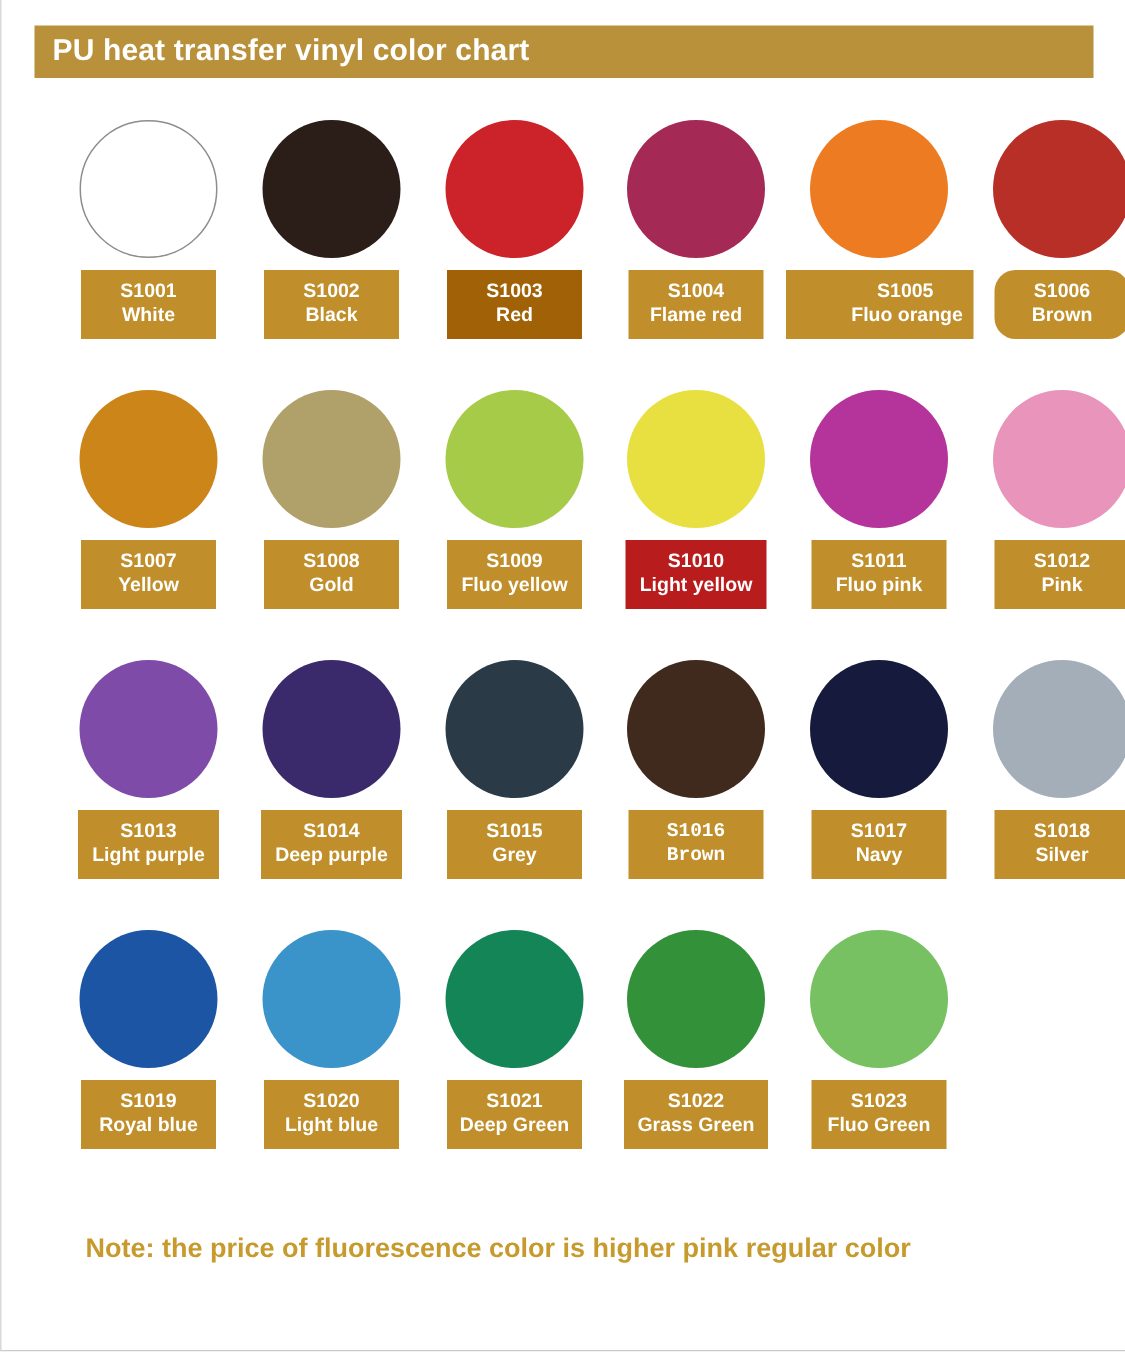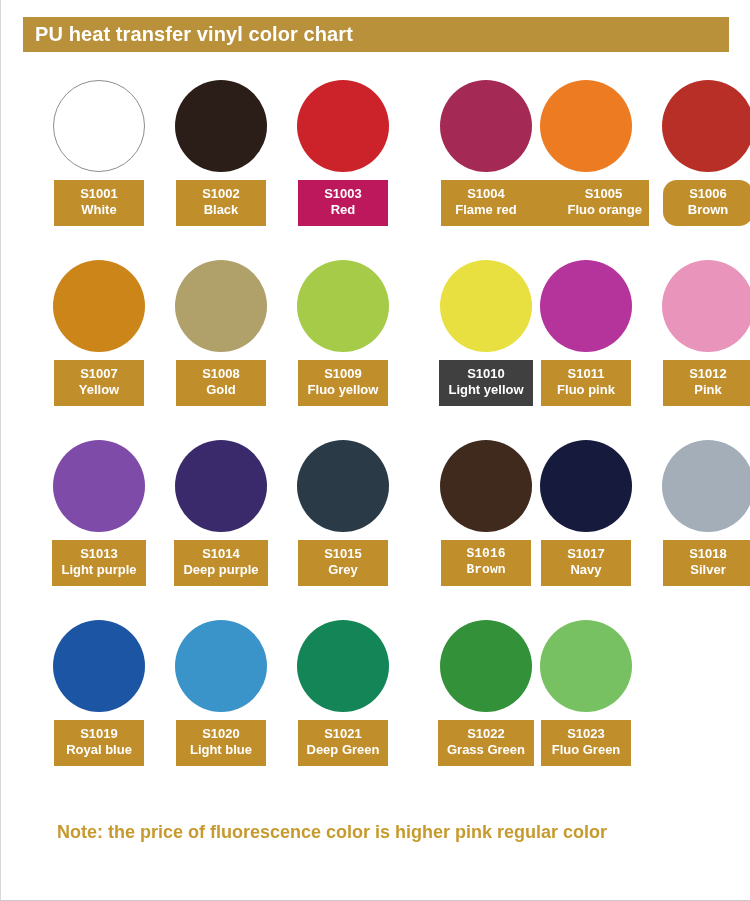--- a/index.html
+++ b/index.html
@@ -58,21 +58,21 @@
   }
   .cell {
     position: absolute;
     top: 0;
     width: 122px;
     height: 180px;
   }
   .cell.c0 { left: 9px; }
   .cell.c1 { left: 131px; }
   .cell.c2 { left: 253px; }
-  .cell.c3 { left: 396px; }
+  .cell.c3 { left: 374px; }
   .cell.c4 { left: 496px; }
   .cell.c5 { left: 618px; }
 
   .dot-wrap {
     position: absolute;
     left: 0;
     top: 0;
     width: 122px;
     height: 96px;
     display: flex;
@@ -158,21 +158,21 @@
               <div class="label-code">S1002</div>
               <div class="label-name">Black</div>
             </div>
           </div>
         </div>
         <div class="cell c2">
           <div class="dot-wrap">
             <div class="dot" style="background: rgb(204, 34, 41);"></div>
           </div>
           <div class="label-wrap">
-            <div class="label-box" style="background: #be185d; color: rgb(255, 255, 255);">
+            <div class="label-box" style="background: #a16207; color: rgb(255, 255, 255);">
               <div class="label-code">S1003</div>
               <div class="label-name">Red</div>
             </div>
           </div>
         </div>
         <div class="cell c3">
           <div class="dot-wrap">
             <div class="dot" style="background: rgb(164, 42, 85);"></div>
           </div>
           <div class="label-wrap">
@@ -237,21 +237,21 @@
               <div class="label-code">S1009</div>
               <div class="label-name">Fluo yellow</div>
             </div>
           </div>
         </div>
         <div class="cell c3">
           <div class="dot-wrap">
             <div class="dot" style="background: rgb(232, 224, 64);"></div>
           </div>
           <div class="label-wrap">
-            <div class="label-box" style="background: #404040; color: rgb(255, 255, 255);">
+            <div class="label-box" style="background: #b91c1c; color: rgb(255, 255, 255);">
               <div class="label-code">S1010</div>
               <div class="label-name">Light yellow</div>
             </div>
           </div>
         </div>
         <div class="cell c4">
           <div class="dot-wrap">
             <div class="dot" style="background: rgb(181, 52, 155);"></div>
           </div>
           <div class="label-wrap">

